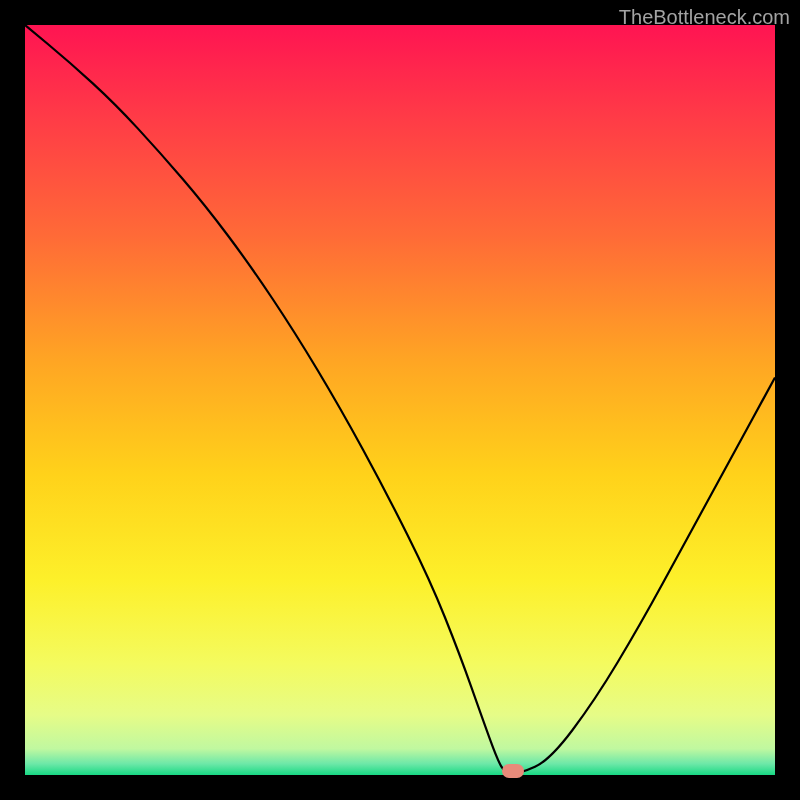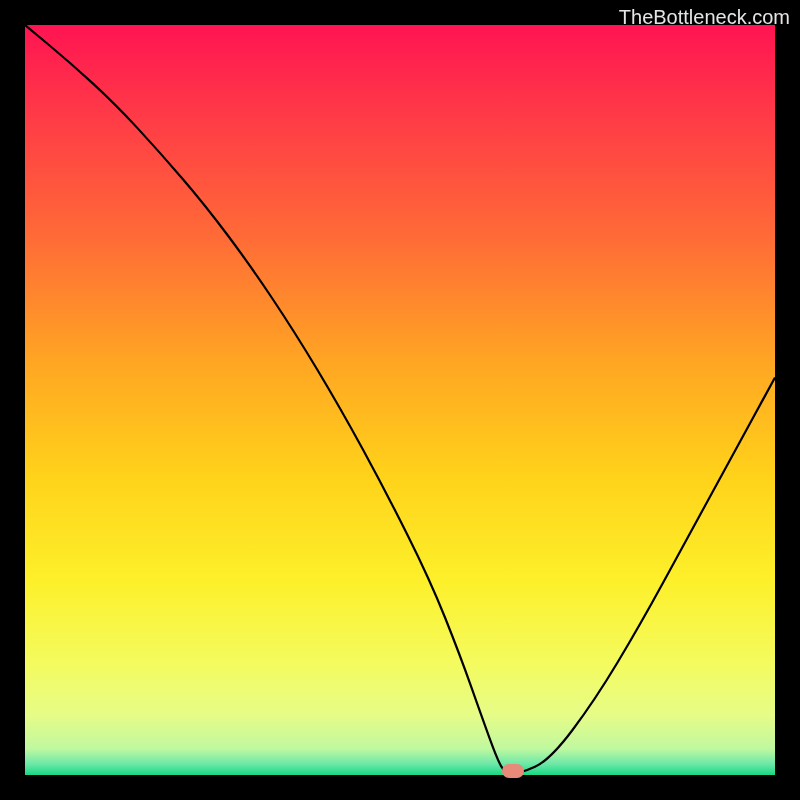--- a/index.html
+++ b/index.html
@@ -20,21 +20,21 @@
     position: absolute;
     left: 25px;
     top: 25px;
     width: 750px;
     height: 750px;
   }
   .watermark {
     position: absolute;
     top: 6px;
     right: 10px;
-    color: #e5e5e5;
+    color: #a3a3a3;
     font-size: 20px;
     font-weight: 500;
     z-index: 10;
   }
   .marker {
     position: absolute;
     width: 22px;
     height: 14px;
     background: #e88a7a;
     border-radius: 7px;

